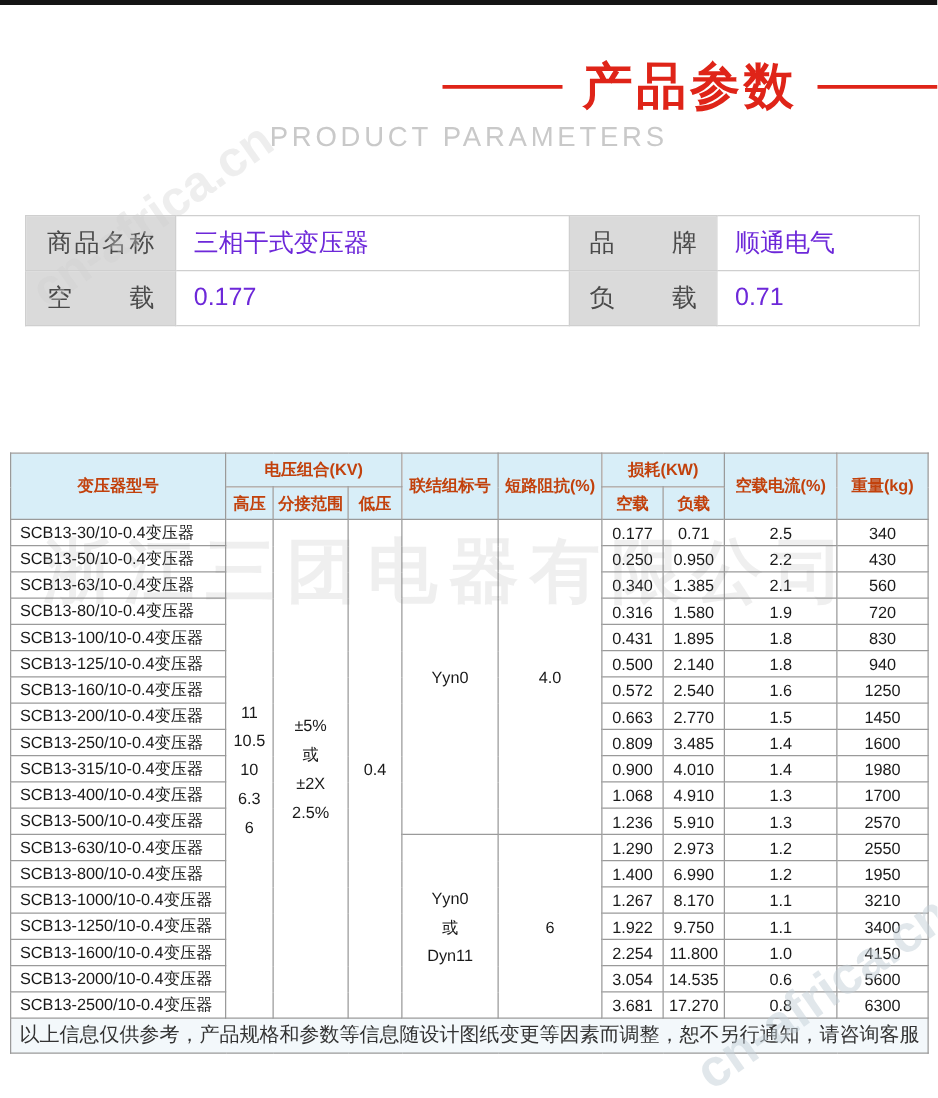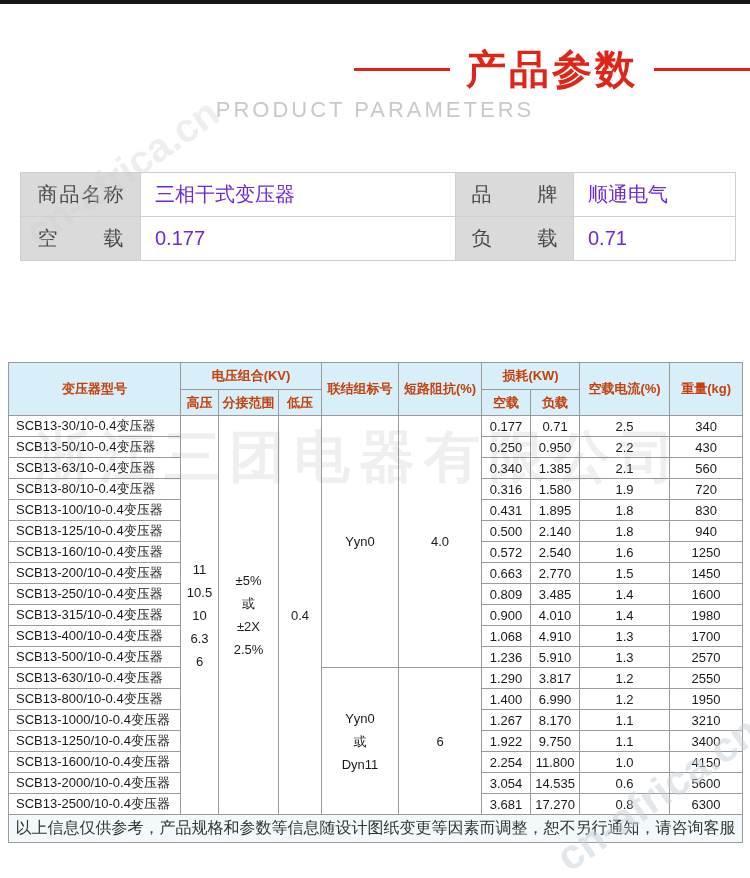--- a/index.html
+++ b/index.html
@@ -227,21 +227,21 @@
         <td class="num">1.3</td>
         <td class="num">2570</td>
       </tr>
       <tr>
         <td class="model">SCB13-630/10-0.4变压器</td>
         <td class="pre" rowspan="7">Yyn0
 或
 Dyn11</td>
         <td rowspan="7">6</td>
         <td class="num">1.290</td>
-        <td class="num">3.817</td>
+        <td class="num">2.973</td>
         <td class="num">1.2</td>
         <td class="num">2550</td>
       </tr>
       <tr>
         <td class="model">SCB13-800/10-0.4变压器</td>
         <td class="num">1.400</td>
         <td class="num">6.990</td>
         <td class="num">1.2</td>
         <td class="num">1950</td>
       </tr>

